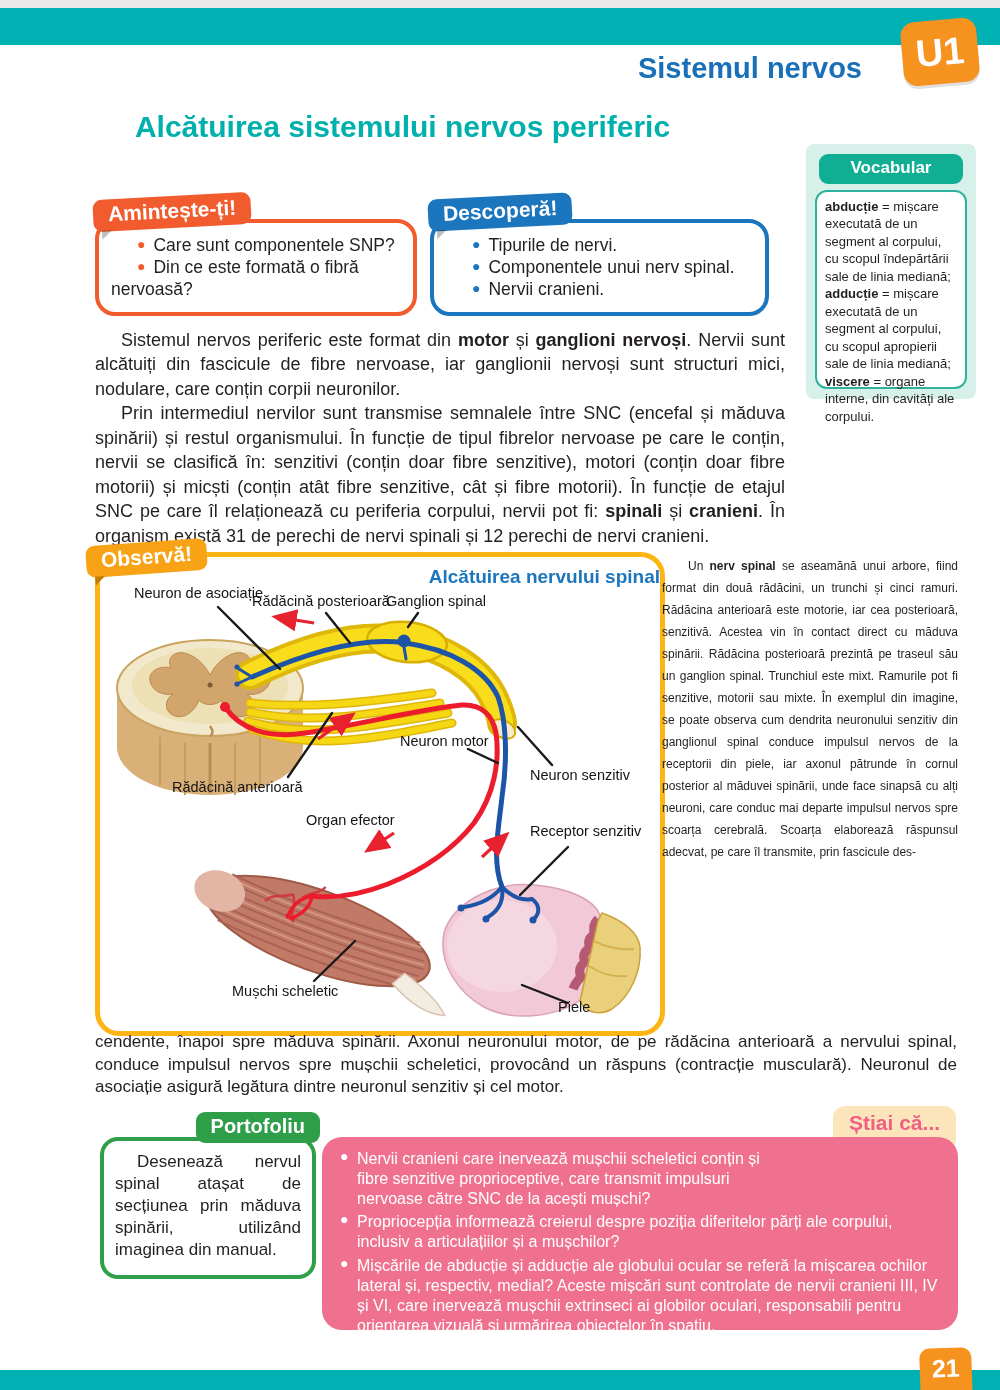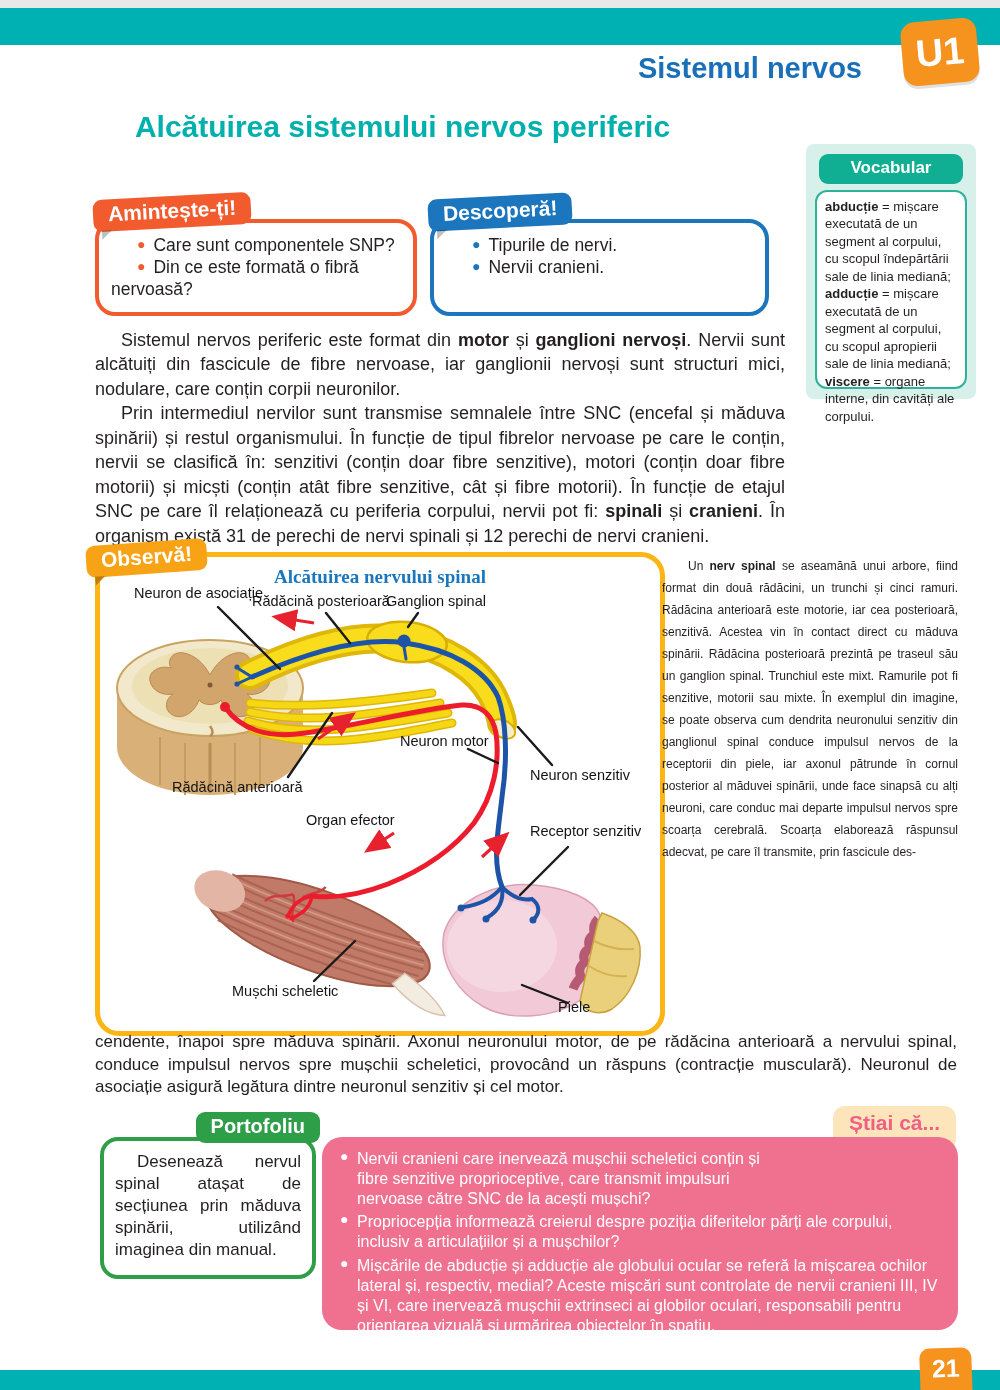--- a/index.html
+++ b/index.html
@@ -36,21 +36,21 @@
   .vocab-inner p{margin:0;}
   
   .intro{position:absolute;left:95px;top:320px;width:690px;font-size:18px;line-height:1.36;text-align:justify;}
   .intro p{margin:0;text-indent:26px;}
   
   .observe{position:absolute;left:95px;top:544px;width:560px;height:474px;background:#fff;
            border:5px solid #fcb515;border-radius:24px;}
   .tab-observe{top:-15px;left:-14px;background:#f7a315;transform:rotate(-4deg);z-index:3;}
   .tab-observe::after{content:"";position:absolute;left:8px;bottom:-8px;
       border-top:9px solid #c27d00;border-right:10px solid transparent;}
-  .diagram-title{position:absolute;top:9px;left:0;right:0;text-align:center;color:#1b76bd;font-weight:bold;font-size:19px;z-index:2;font-family:Liberation Serif, serif;}
+  .diagram-title{position:absolute;top:9px;left:0;right:0;text-align:right;color:#1b76bd;font-weight:bold;font-size:19px;z-index:2;}
   .diagram-svg{position:absolute;left:0;top:0;}
   .dlabel{position:absolute;font-size:14.5px;color:#141414;white-space:nowrap;z-index:2;}
   
   .col-text{position:absolute;left:662px;top:547px;width:296px;font-size:12px;line-height:22px;text-align:justify;}
   .col-text .first{text-indent:26px;}
   .cont-text{position:absolute;left:95px;top:1023px;width:862px;font-size:17px;line-height:1.33;text-align:justify;}
   
   .portfolio{left:100px;top:1129px;width:208px;height:134px;border-color:#2f9e48;border-radius:18px;}
   .tab-portfolio{top:-29px;right:-8px;background:#2f9e48;font-size:20px;}
   .portfolio-text{padding:10px 11px;font-size:17px;line-height:1.3;text-align:justify;text-indent:22px;}
@@ -82,20 +82,21 @@
     <div class="q-items">
       <div class="q-item"><span class="dot o">●</span><span>Care sunt componentele SNP?</span></div>
       <div class="q-item"><span class="dot o">●</span><span>Din ce este formată o fibră nervoasă?</span></div>
     </div>
   </div>
 
   <div class="callout discover">
     <div class="tab tab-discover">Descoperă!</div>
     <div class="q-items">
       <div class="q-item"><span class="dot b">●</span><span>Tipurile de nervi.</span></div>
+      <div class="q-item"><span class="dot b">●</span><span>Componentele unui nerv spinal.</span></div>
       <div class="q-item"><span class="dot b">●</span><span>Nervii cranieni.</span></div>
     </div>
   </div>
 
   <div class="vocab">
     <div class="vocab-title">Vocabular</div>
     <div class="vocab-inner">
       <p><b>abducție</b><span> = mișcare executată de un segment al corpului, cu scopul îndepărtării sale de linia mediană;</span></p>
       <p><b>adducție</b><span> = mișcare executată de un segment al corpului, cu scopul apropierii sale de linia mediană;</span></p>
       <p><b>viscere</b><span> = organe interne, din cavități ale corpului.</span></p>

